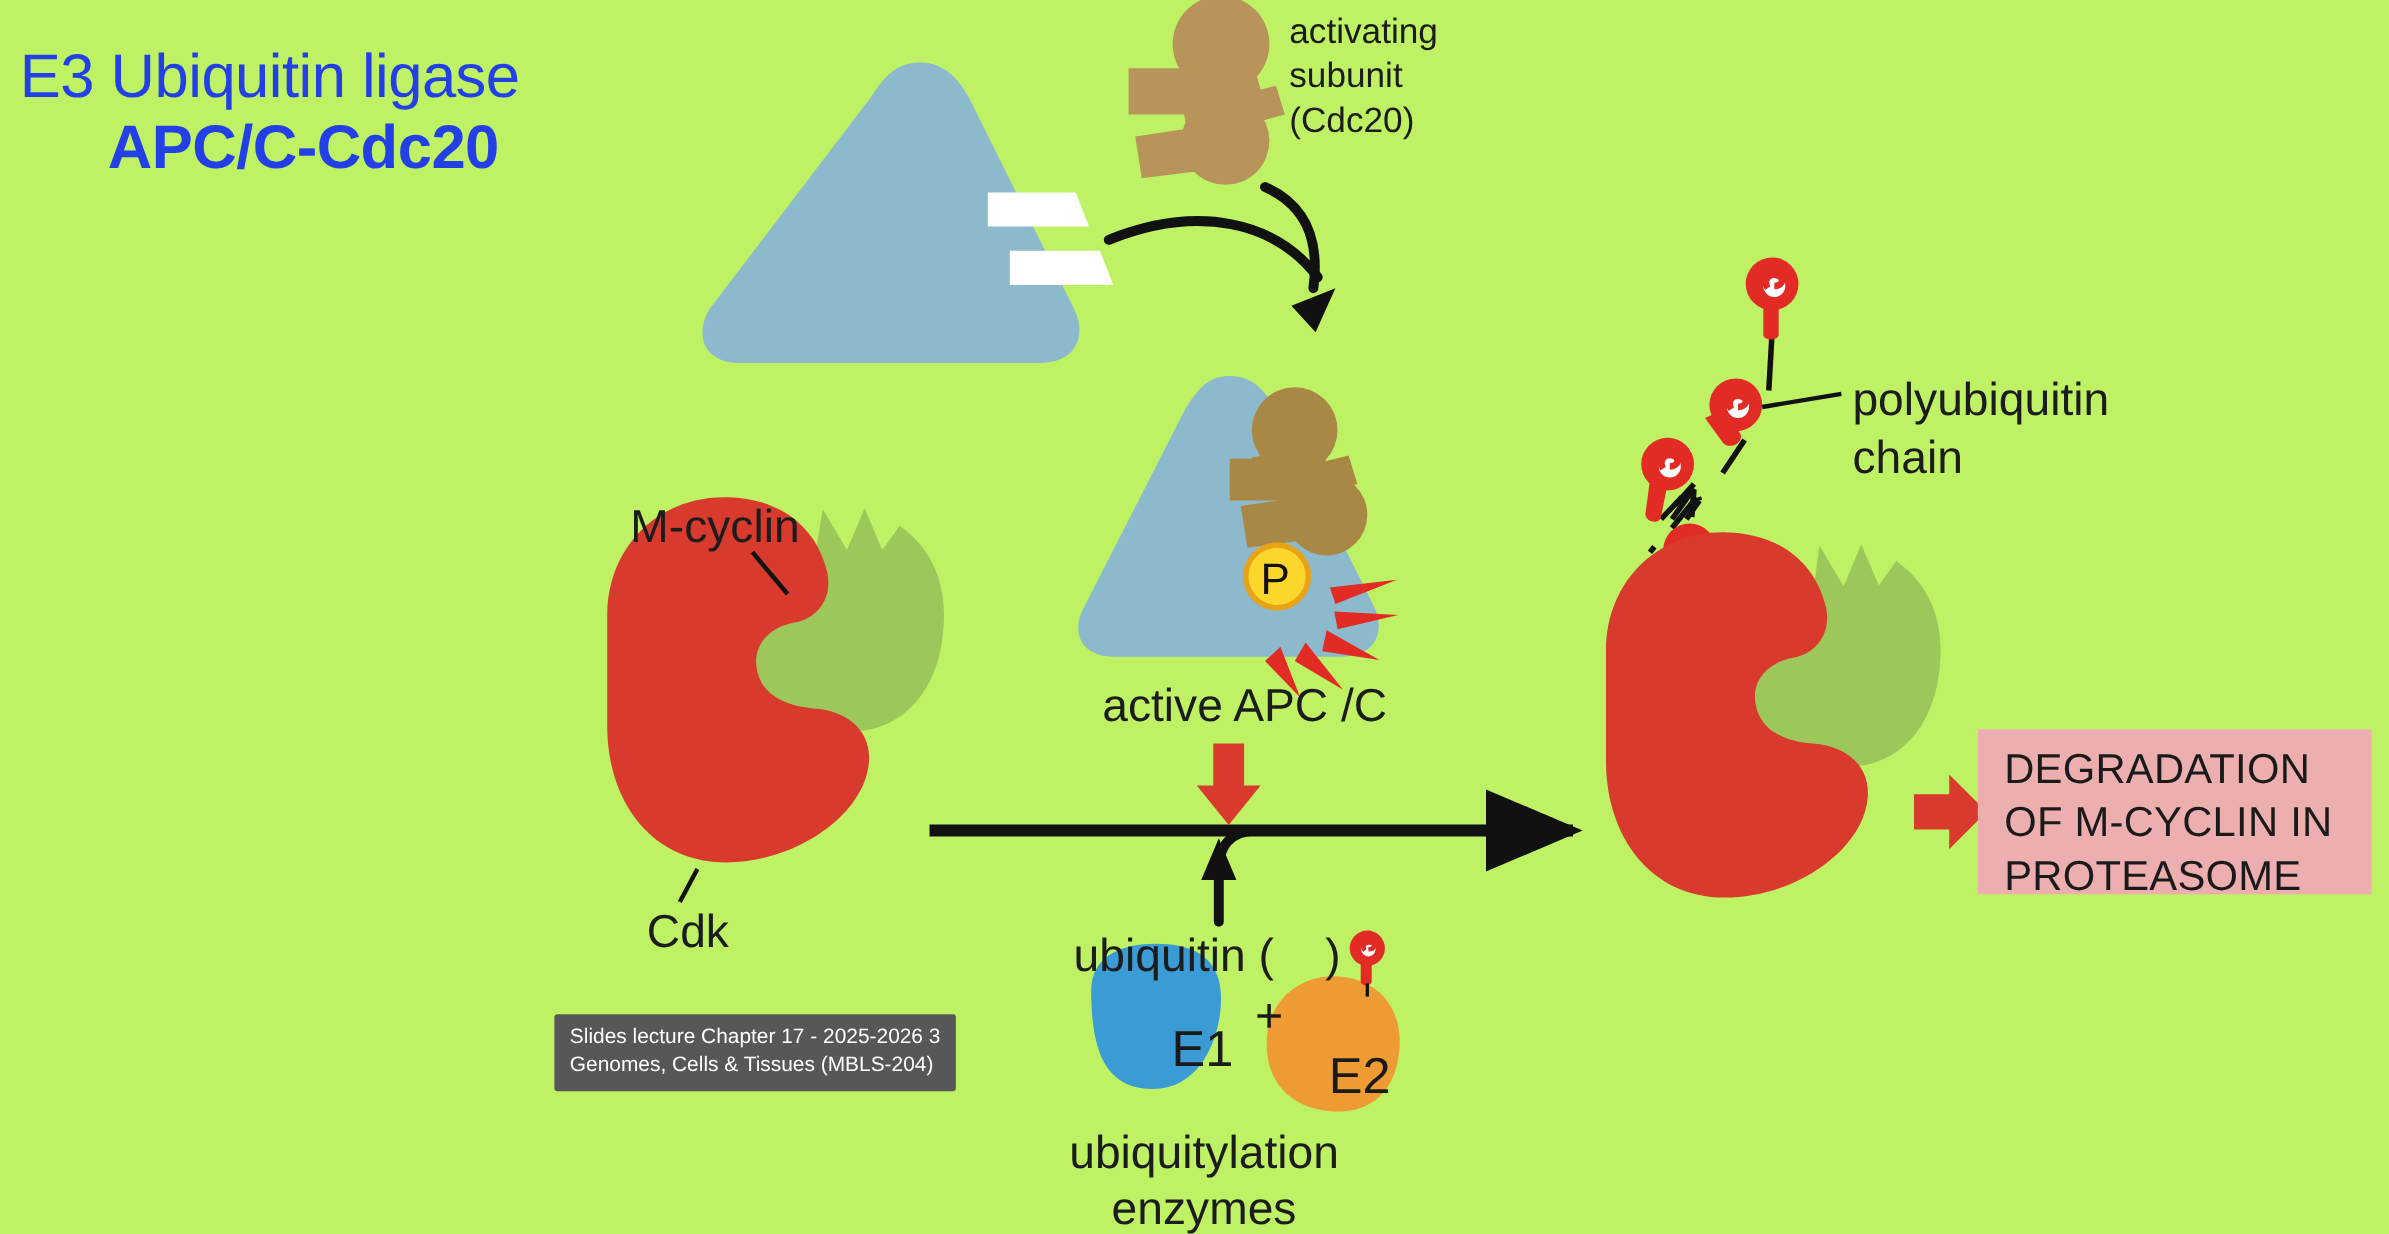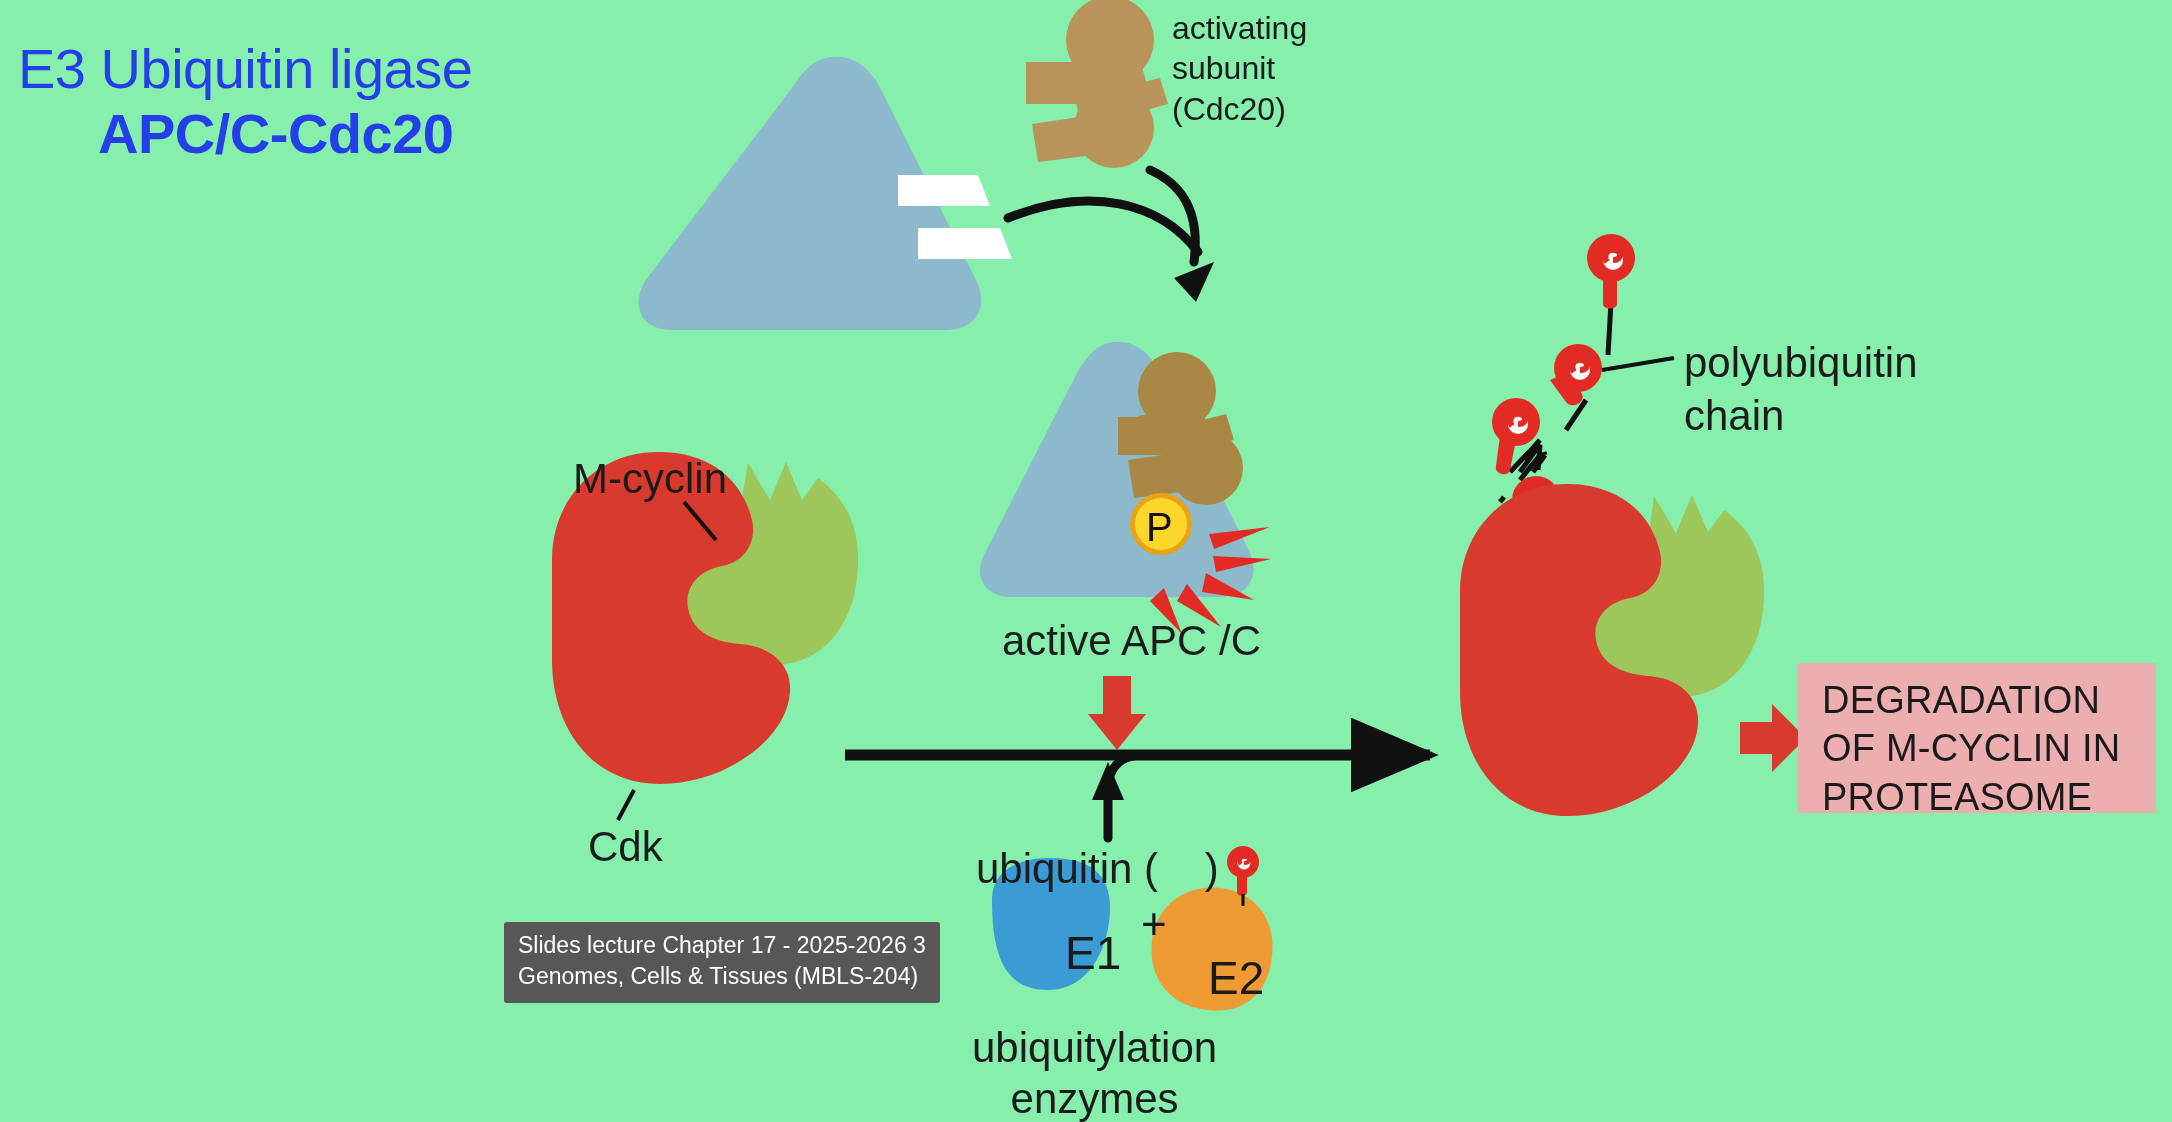--- a/index.html
+++ b/index.html
@@ -7,21 +7,21 @@
     padding: 0;
     background: #ffffff;
   }
   body {
     font-family: "Liberation Sans", sans-serif;
   }
   #slide {
     position: relative;
     width: 2172px;
     height: 1122px;
-    background: #86efac;
+    background: #bef264;
     overflow: hidden;
   }
   .svg-layer {
     position: absolute;
     left: 0;
     top: 0;
     width: 2172px;
     height: 1122px;
   }
   .txt {
@@ -106,21 +106,21 @@
 
   
   #watermark {
     position: absolute;
     left: 504px;
     top: 922px;
     padding: 8px 14px 10px 14px;
     background: #575757;
     border-radius: 3px;
     color: #ffffff;
-    font-size: 23px;
+    font-size: 19px;
     line-height: 1.36;
     font-family: "Liberation Sans", sans-serif;
     white-space: pre-line;
   }
 </style>
 </head>
 <body>
 
 <div id="slide">
 

